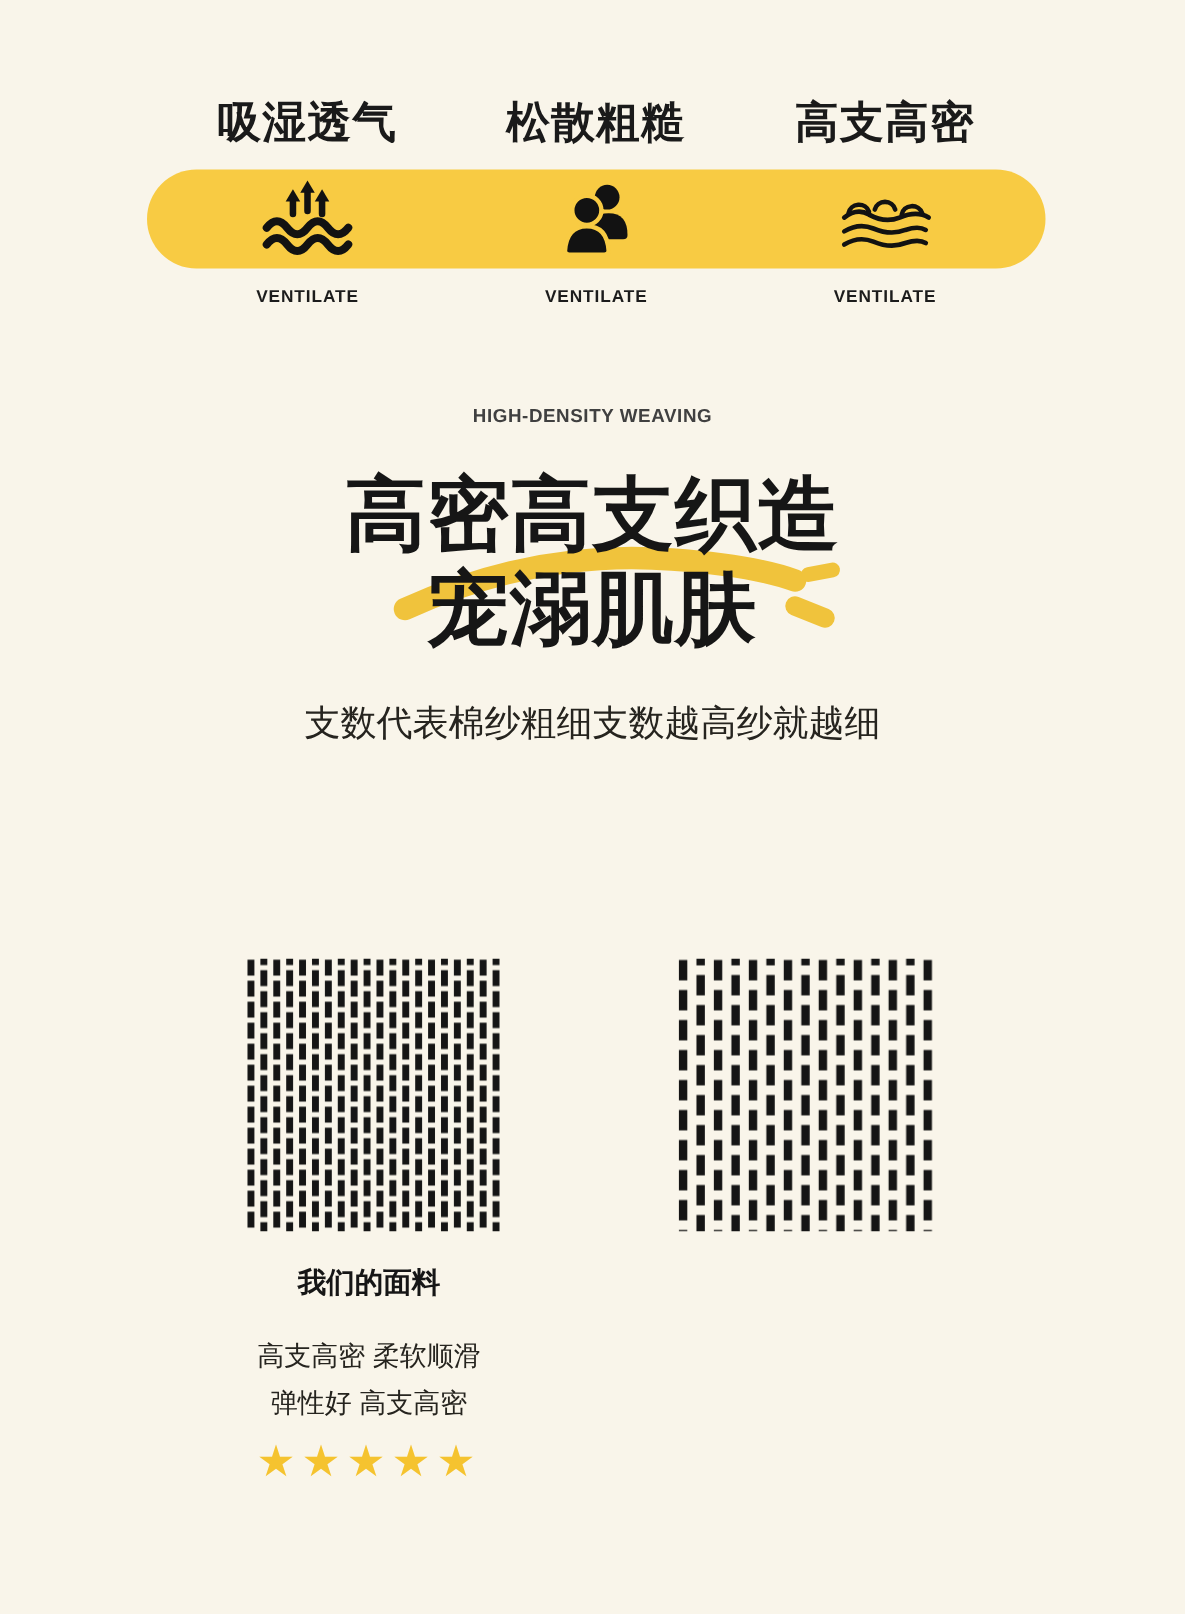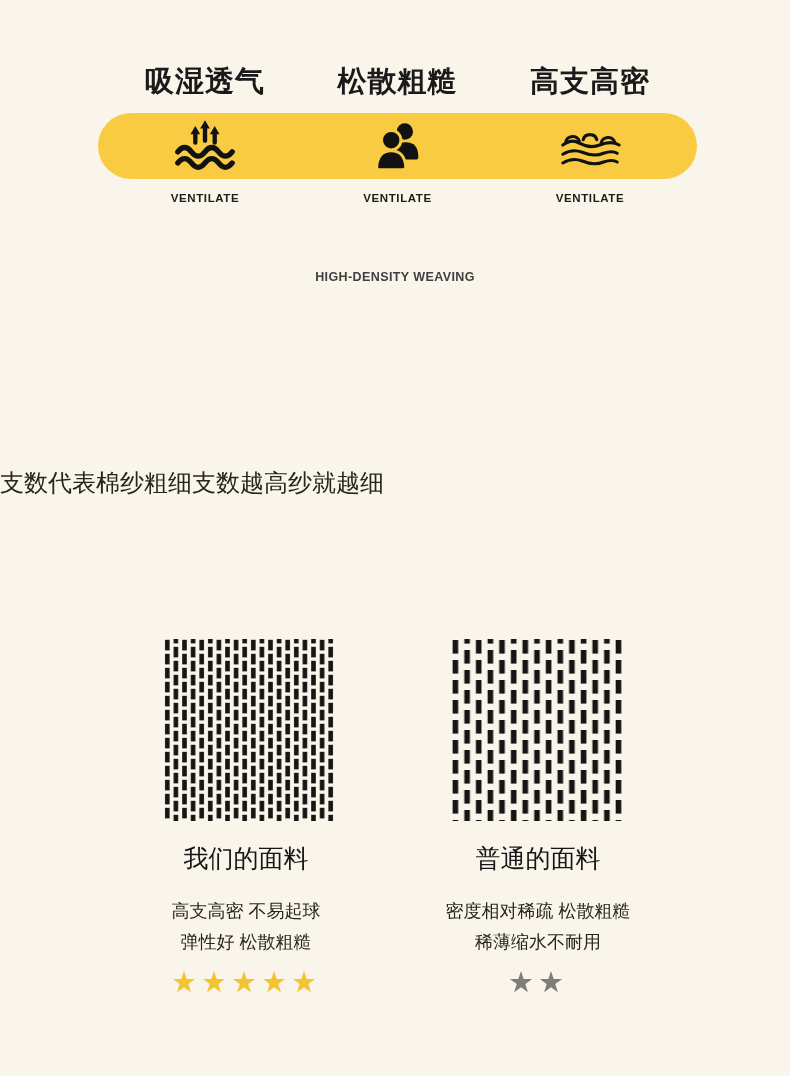--- a/index.html
+++ b/index.html
@@ -39,30 +39,30 @@
   }
   .hero-title {
     position: absolute; top: 296px; left: 0; width: 790px;
     text-align: center; font-size: 54px; line-height: 63px;
     font-weight: 900; color: #161616; letter-spacing: 1px;
   }
   .hero-title .tline { position: relative; z-index: 1; }
   .swoosh { position: absolute; left: 258px; top: 50px; z-index: 0; }
   .hero-desc {
     position: absolute; top: 448px; left: 0; width: 790px;
-    text-align: left; font-size: 24px; line-height: 37px; color: #26241F;
+    text-align: center; font-size: 24px; line-height: 37px; color: #26241F;
   }
   
   .swatch { position: absolute; top: 623px; }
   .swatch.our { left: 163px; }
   .swatch.ord { left: 450px; }
   .cmp-col { position: absolute; top: 826px; width: 230px; text-align: center; }
   .cmp-col.our { left: 131px; }
   .cmp-col.ord { left: 423px; }
-  .cmp-heading { font-size: 25px; font-weight: 400; color: #161616; }
+  .cmp-heading { font-size: 19px; font-weight: 700; color: #161616; }
   .cmp-desc { margin-top: 21px; font-size: 18px; line-height: 31px; color: #26241F; }
   .stars { margin-top: 9px; font-size: 29px; letter-spacing: 4px; line-height: 30px; }
 </style>
 </head>
 <body>
 
 <div class="page" style="background: rgb(249, 245, 234);">
 
   <div class="feat-row titles-row">
     <div class="feat-cell">吸湿透气</div>
@@ -116,20 +116,31 @@
   </div>
 
   <div class="feat-row captions-row">
     <div class="feat-cell">VENTILATE</div>
     <div class="feat-cell">VENTILATE</div>
     <div class="feat-cell">VENTILATE</div>
   </div>
 
   <div class="eyebrow">HIGH-DENSITY WEAVING</div>
 
+  <div class="hero-title">
+    <svg class="swoosh" width="310" height="62" viewBox="0 0 310 62">
+      <g fill="none" stroke="#F0C33C" stroke-linecap="round">
+        <path d="M12,44 Q100,4 190,11 Q245,15 272,25" stroke-width="15"></path>
+        <path d="M281,21 L297,18" stroke-width="10"></path>
+        <path d="M272,42 L292,50" stroke-width="13"></path>
+      </g>
+    </svg>
+    <div class="tline">高密高支织造</div>
+    <div class="tline">宠溺肌肤</div>
+  </div>
 
   <div class="hero-desc">
     <div>支数代表棉纱粗细支数越高纱就越细</div>
   </div>
 
   <svg class="swatch our" width="172" height="182">
     <defs>
       <pattern id="denseWeave" width="17.2" height="14" patternUnits="userSpaceOnUse">
         <rect x="2" y="0.8" width="4.6" height="10.6" fill="#151515"></rect>
         <rect x="10.6" y="7.8" width="4.6" height="10.6" fill="#151515"></rect>
@@ -146,28 +157,20 @@
         <rect x="14.3" y="11" width="5.6" height="13.6" fill="#151515"></rect>
         <rect x="14.3" y="-9" width="5.6" height="13.6" fill="#151515"></rect>
       </pattern>
     </defs>
     <rect width="175" height="182" fill="url(#sparseWeave)"></rect>
   </svg>
 
   <div class="cmp-col our">
     <div class="cmp-heading">我们的面料</div>
     <div class="cmp-desc">
-      <div>高支高密 不易起球</div>
-      <div>弹性好 松散粗糙</div>
+      <div>高支高密 柔软顺滑</div>
+      <div>弹性好 高支高密</div>
     </div>
     <div class="stars" style="color: rgb(245, 195, 47);">★★★★★</div>
   </div>
 
-  <div class="cmp-col ord">
-    <div class="cmp-heading">普通的面料</div>
-    <div class="cmp-desc">
-      <div>密度相对稀疏 松散粗糙</div>
-      <div>稀薄缩水不耐用</div>
-    </div>
-    <div class="stars" style="color: rgb(125, 125, 125);">★★</div>
-  </div>
 
 </div>
 
 </body></html>

